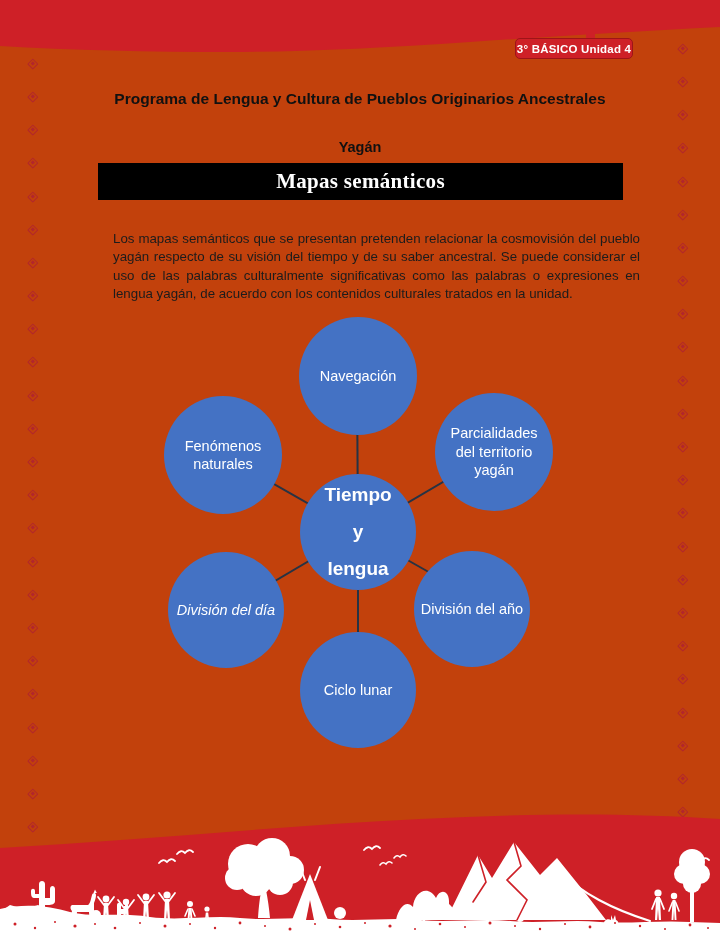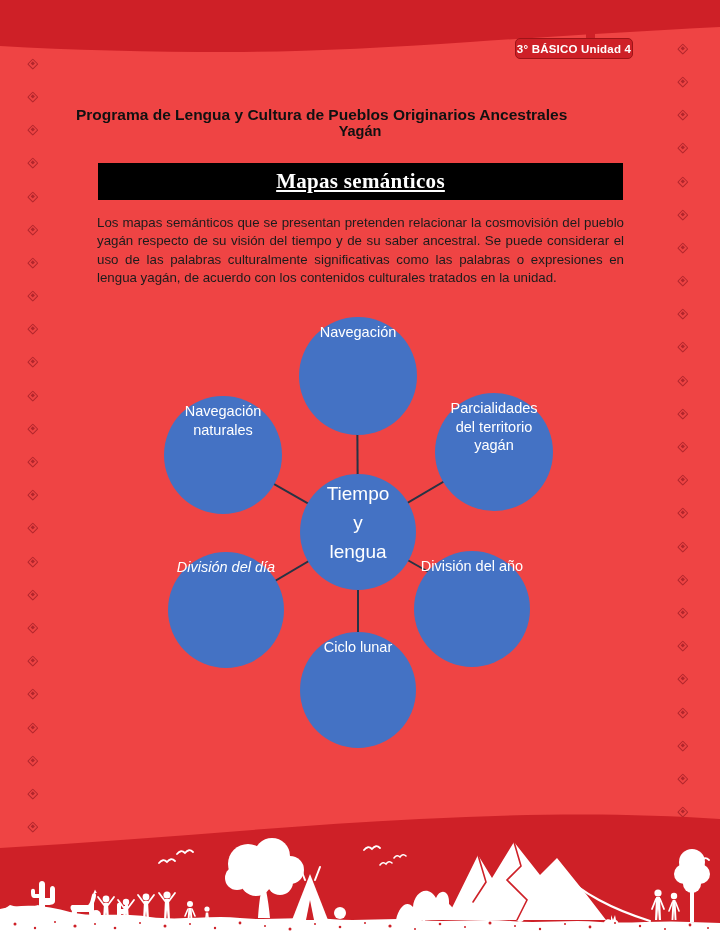--- a/index.html
+++ b/index.html
@@ -1,58 +1,58 @@
 <!DOCTYPE html>
 <html style="--red: #CE2027; --blue: #4472C4; --dark: #273344; --black: #000000; --ornament: #B2262C;"><head>
 <meta charset="utf-8">
 <style>
   :root{
     --red:#CE2027; --blue:#4472C4; --dark:#273344; --black:#000; --ornament:#B2262C;
   }
   html,body{margin:0;padding:0;background:#fff;}
-  .page{position:relative;width:720px;height:932px;background:#ef4444;overflow:hidden;
+  .page{position:relative;width:720px;height:932px;background:#c2410c;overflow:hidden;
         font-family:"Liberation Sans",sans-serif;}
 
   
   .top-band{position:absolute;left:0;top:0;width:720px;height:60px;display:block;}
   .badge-stem{position:absolute;left:586px;top:28px;width:9px;height:14px;background:var(--red);
               border-radius:0 0 3px 3px;}
   .unit-badge{position:absolute;left:515px;top:38px;width:118px;height:21px;background:var(--red);
               border:1px solid #9e1418;border-radius:5px;color:#fff;font-size:11.5px;font-weight:700;
               display:flex;align-items:center;justify-content:center;letter-spacing:.2px;box-sizing:border-box;}
 
   
   .ornament-col{position:absolute;top:47px;left:27px;display:flex;flex-direction:column;}
   .ornament-col.right{left:auto;right:31px;top:32px;}
   .dslot{height:33.2px;width:12px;display:flex;align-items:center;justify-content:center;}
   .diamond{width:5.6px;height:5.6px;border:1.7px solid var(--ornament);transform:rotate(45deg);
            position:relative;border-radius:1px;box-sizing:content-box;}
   .diamond::after{content:"";position:absolute;inset:1.3px;background:var(--ornament);}
 
   
-  .program-title{position:absolute;left:60px;right:60px;top:90px;margin:16px;
+  .program-title{position:absolute;left:60px;right:60px;top:90px;margin:0;text-align:center;
                  font-size:15.5px;font-weight:700;color:#111;}
-  .language-name{position:absolute;left:60px;right:60px;top:123px;margin:0;text-align:center;
+  .language-name{position:absolute;left:60px;right:60px;top:123px;margin:16px;text-align:center;
                  font-size:14.5px;font-weight:700;color:#111;}
   .section-bar{position:absolute;left:98px;top:163px;width:525px;height:37px;background:var(--black);
                display:flex;align-items:center;justify-content:center;}
   .section-bar span{color:#fff;font-family:"Liberation Serif",serif;font-weight:700;font-size:21px;
-                    letter-spacing:.3px;text-decoration:underline;}
-  .intro{position:absolute;left:97px;width:527px;top:214px;margin:0;font-size:13.3px;line-height:18.3px;
+                    letter-spacing:.3px;}
+  .intro{position:absolute;left:97px;width:527px;top:214px;margin:16px;font-size:13.3px;line-height:18.3px;
          text-align:justify;color:#1c1c1c;}
 
   
   .connectors{position:absolute;left:0;top:0;width:720px;height:932px;pointer-events:none;}
   .connectors line{stroke:var(--dark);stroke-width:2;}
   .node{position:absolute;border-radius:50%;background:var(--blue);color:#fff;display:flex;
-        flex-direction:column;align-items:center;justify-content:flex-start;text-align:center;
+        flex-direction:column;align-items:center;justify-content:center;text-align:center;
         box-sizing:border-box;padding:6px;}
   .node .node-label{font-size:14.5px;line-height:18.5px;}
-  .center-node{left:300px;top:474px;width:116px;height:116px;font-weight:400;font-size:19px;
-               line-height:28px;gap:1px;}
+  .center-node{left:300px;top:474px;width:116px;height:116px;font-weight:700;font-size:19px;
+               line-height:28px;gap:9px;}
   .sat-top{left:299px;top:317px;width:118px;height:118px;}
   .sat-ur{left:435px;top:393px;width:118px;height:118px;}
   .sat-lr{left:414px;top:551px;width:116px;height:116px;}
   .sat-bottom{left:300px;top:632px;width:116px;height:116px;}
   .sat-ll{left:168px;top:552px;width:116px;height:116px;font-style:italic;}
   .sat-ul{left:164px;top:396px;width:118px;height:118px;}
 
   
   .footer-art{position:absolute;left:0;top:812px;width:720px;height:120px;display:block;}
   .f-red{fill:var(--red);}
@@ -254,21 +254,21 @@
     <div class="node sat-lr">
       <span class="node-label">División del año</span>
     </div>
     <div class="node sat-bottom">
       <span class="node-label">Ciclo lunar</span>
     </div>
     <div class="node sat-ll">
       <span class="node-label">División del día</span>
     </div>
     <div class="node sat-ul">
-      <span class="node-label">Navegación naturales</span>
+      <span class="node-label">Fenómenos naturales</span>
     </div>
   </div>
 
   <svg class="footer-art" viewBox="0 0 720 120" aria-hidden="true">
 
     <path class="f-red" d="M0,36 C140,28 280,14 420,7 C540,1 630,1 720,7 L720,120 L0,120 Z"></path>
 
     <path class="f-white" d="M0,97 C25,91 50,94 70,100 C95,106 120,100 150,105 C180,109 210,103 240,106 C270,109 300,104 330,107 C360,110 390,105 420,108 C450,111 480,106 510,109 C540,112 570,107 600,110 C630,112 660,108 690,110 L720,111 L720,120 L0,120 Z"></path>
     <path class="f-white" d="M0,100 L10,93 L24,97 L38,93 L52,99 L60,104 L60,112 L0,112 Z"></path>
 

